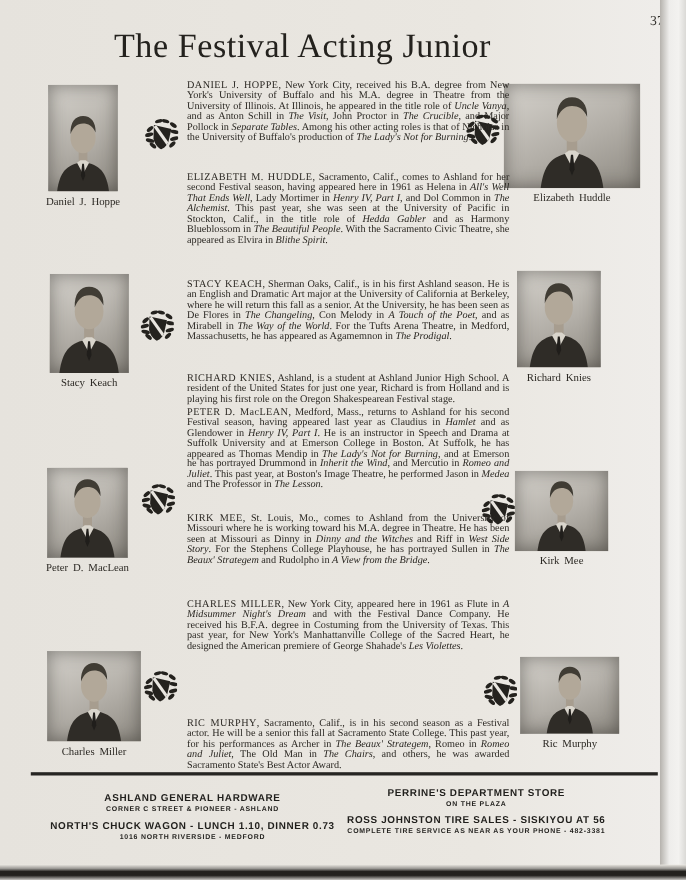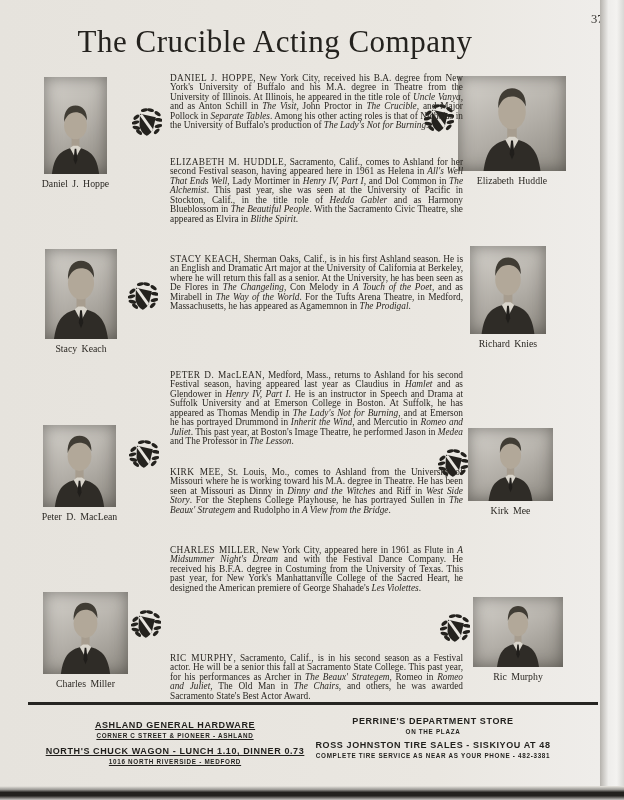--- a/index.html
+++ b/index.html
@@ -37,41 +37,41 @@
     background:linear-gradient(155deg,#d6d3cd 0%,#b2aea7 55%,#8f8b83 100%);
     box-shadow:inset 0 0 16px rgba(35,33,29,.5);
   }
   .pic svg{position:absolute;left:0;top:0;width:100%;height:100%;}
   figure.photo figcaption{
     margin-top:4px;text-align:center;
     font:9.8px "Liberation Serif", serif;color:#2b2823;word-spacing:2px;
     position:relative;left:50%;transform:translateX(-50%);width:max-content;
   }
   .p1{left:44px;top:77px;width:63px}.p1 .pic{height:97px}
-  .p2{left:458px;top:76px;width:108px}.p2 .pic{height:95px}
+  .p2{left:458px;top:76px;width:124px}.p2 .pic{height:95px}
   .p3{left:45px;top:249px;width:72px}.p3 .pic{height:90px}
   .p4{left:470px;top:246px;width:76px}.p4 .pic{height:88px}
   .p5{left:43px;top:425px;width:73px}.p5 .pic{height:82px}
   .p6{left:468px;top:428px;width:85px}.p6 .pic{height:73px}
   .p7{left:43px;top:592px;width:85px}.p7 .pic{height:82px}
   .p8{left:473px;top:597px;width:90px}.p8 .pic{height:70px}
   
   .crest{position:absolute;width:30px;height:33px;}
   .crest svg{width:100%;height:100%;display:block;}
   .c1{left:132px;top:106px}.c2{left:424px;top:102px}
   .c3{left:128px;top:280px}.c4{left:129px;top:438px}
   .c5{left:438px;top:447px}.c6{left:131px;top:608px}
   .c7{left:440px;top:612px}
   
   .rule{position:absolute;left:28px;top:702px;width:570px;height:3px;background:#262522;}
   .ads-col{
     position:absolute;display:flex;flex-direction:column;align-items:center;
     font-family:"Liberation Sans", sans-serif;color:#201f1c;
   }
-  .ads-left{left:30px;top:720px;width:290px;text-decoration:underline;}
+  .ads-left{left:30px;top:720px;width:290px;}
   .ads-right{left:323px;top:716px;width:220px;}
   .ad{margin-bottom:6px;display:flex;flex-direction:column;align-items:center;}
   .ads-right .ad{margin-bottom:4px;text-align:center;}
   .ad-line1{font-weight:bold;font-size:9px;letter-spacing:.6px;line-height:11px;white-space:nowrap;}
   .ad-line2{font-weight:bold;font-size:6.3px;letter-spacing:.7px;line-height:9px;white-space:nowrap;}
   
   .edge-right{
     position:absolute;left:600px;top:0;width:24px;height:800px;
     background:linear-gradient(to right,#b5b2ad 0%,#eeedeb 35%,#f3f2f0 70%,#d9d8d5 100%);
   }
@@ -112,21 +112,21 @@
         <path d="M40 66 C20 69 13 78 10 100 L70 100 C67 78 60 69 40 66 Z" fill="#2f2c27"></path>
         <path d="M33 67 L40 80 L47 67 L43 64 L37 64 Z" fill="#d9d5cc"></path>
         <path d="M39 68 L41 68 L42.5 82 L40 88 L37.5 82 Z" fill="#201e1b"></path>
         <ellipse cx="40" cy="38" rx="14.5" ry="18" fill="#b2a899"></ellipse>
         <path d="M25.5 34 C25 20 31 13 40 13 C49 13 55 20 54.5 32 C51 24 46 21.5 40 21.5 C33 21.5 28.5 26 25.5 34 Z" fill="#403c34"></path>
       </symbol>
     </defs>
   </svg>
 
   <div class="page-number">37</div>
-  <h1 class="title">The Crucible Acting Company</h1>
+  <h1 class="title">The Festival Acting Junior</h1>
 
   <figure class="photo p1">
     <div class="pic">
         <svg>
           <use href="#bust"></use>
         </svg>
       </div>
     <figcaption>Daniel J. Hoppe</figcaption>
   </figure>
   <figure class="photo p3">
@@ -219,20 +219,21 @@
     </span>
   <span class="crest c7">
       <svg viewBox="0 0 34 36">
         <use href="#crest"></use>
       </svg>
     </span>
 
   <div class="bio b1"><span class="bio-name">DANIEL J. HOPPE</span>, New York City, received his B.A. degree from New York's University of Buffalo and his M.A. degree in Theatre from the University of Illinois.  At Illinois, he appeared in the title role of <i>Uncle Vanya</i>, and as Anton Schill in <i>The Visit</i>, John Proctor in <i>The Crucible</i>, and Major Pollock in <i>Separate Tables</i>.  Among his other acting roles is that of Nicholas in the University of Buffalo's production of <i>The Lady's Not for Burning</i>.</div>
   <div class="bio b2"><span class="bio-name">ELIZABETH M. HUDDLE</span>, Sacramento, Calif., comes to Ashland for her second Festival season, having appeared here in 1961 as Helena in <i>All's Well That Ends Well</i>, Lady Mortimer in <i>Henry IV, Part I</i>, and Dol Common in <i>The Alchemist</i>.  This past year, she was seen at the University of Pacific in Stockton, Calif., in the title role of <i>Hedda Gabler</i> and as Harmony Blueblossom in <i>The Beautiful People</i>.  With the Sacramento Civic Theatre, she appeared as Elvira in <i>Blithe Spirit</i>.</div>
   <div class="bio b3"><span class="bio-name">STACY KEACH</span>, Sherman Oaks, Calif., is in his first Ashland season.  He is an English and Dramatic Art major at the University of California at Berkeley, where he will return this fall as a senior.  At the University, he has been seen as De Flores in <i>The Changeling</i>, Con Melody in <i>A Touch of the Poet</i>, and as Mirabell in <i>The Way of the World</i>.  For the Tufts Arena Theatre, in Medford, Massachusetts, he has appeared as Agamemnon in <i>The Prodigal</i>.</div>
+  <div class="bio b4"><span class="bio-name">RICHARD KNIES</span>, Ashland, is a student at Ashland Junior High School.  A resident of the United States for just one year, Richard is from Holland and is playing his first role on the Oregon Shakespearean Festival stage.</div>
   <div class="bio b5"><span class="bio-name">PETER D. MacLEAN</span>, Medford, Mass., returns to Ashland for his second Festival season, having appeared last year as Claudius in <i>Hamlet</i> and as Glendower in <i>Henry IV, Part I</i>.  He is an instructor in Speech and Drama at Suffolk University and at Emerson College in Boston.  At Suffolk, he has appeared as Thomas Mendip in <i>The Lady's Not for Burning</i>, and at Emerson he has portrayed Drummond in <i>Inherit the Wind</i>, and Mercutio in <i>Romeo and Juliet</i>.  This past year, at Boston's Image Theatre, he performed Jason in <i>Medea</i> and The Professor in <i>The Lesson</i>.</div>
   <div class="bio b6"><span class="bio-name">KIRK MEE</span>, St. Louis, Mo., comes to Ashland from the University of Missouri where he is working toward his M.A. degree in Theatre.  He has been seen at Missouri as Dinny in <i>Dinny and the Witches</i> and Riff in <i>West Side Story</i>.  For the Stephens College Playhouse, he has portrayed Sullen in <i>The Beaux' Strategem</i> and Rudolpho in <i>A View from the Bridge</i>.</div>
   <div class="bio b7"><span class="bio-name">CHARLES MILLER</span>, New York City, appeared here in 1961 as Flute in <i>A Midsummer Night's Dream</i> and with the Festival Dance Company.  He received his B.F.A. degree in Costuming from the University of Texas.  This past year, for New York's Manhattanville College of the Sacred Heart, he designed the American premiere of George Shahade's <i>Les Violettes</i>.</div>
   <div class="bio b8"><span class="bio-name">RIC MURPHY</span>, Sacramento, Calif., is in his second season as a Festival actor.  He will be a senior this fall at Sacramento State College.  This past year, for his performances as Archer in <i>The Beaux' Strategem</i>, Romeo in <i>Romeo and Juliet</i>, The Old Man in <i>The Chairs</i>, and others, he was awarded Sacramento State's Best Actor Award.</div>
 
   <div class="rule"></div>
 
   <div class="ads-col ads-left">
     <div class="ad">
       <div class="ad-line1">ASHLAND GENERAL HARDWARE</div>
@@ -243,20 +244,20 @@
       <div class="ad-line2">1016 NORTH RIVERSIDE  -  MEDFORD</div>
     </div>
   </div>
 
   <div class="ads-col ads-right">
     <div class="ad">
       <div class="ad-line1">PERRINE'S DEPARTMENT STORE</div>
       <div class="ad-line2">ON THE PLAZA</div>
     </div>
     <div class="ad">
-      <div class="ad-line1">ROSS JOHNSTON TIRE SALES - SISKIYOU AT 48</div>
+      <div class="ad-line1">ROSS JOHNSTON TIRE SALES - SISKIYOU AT 56</div>
       <div class="ad-line2">COMPLETE TIRE SERVICE AS NEAR AS YOUR PHONE - 482-3381</div>
     </div>
   </div>
 
   <div class="edge-right"></div>
   <div class="edge-bottom"></div>
 </div>
 
 </body></html>

